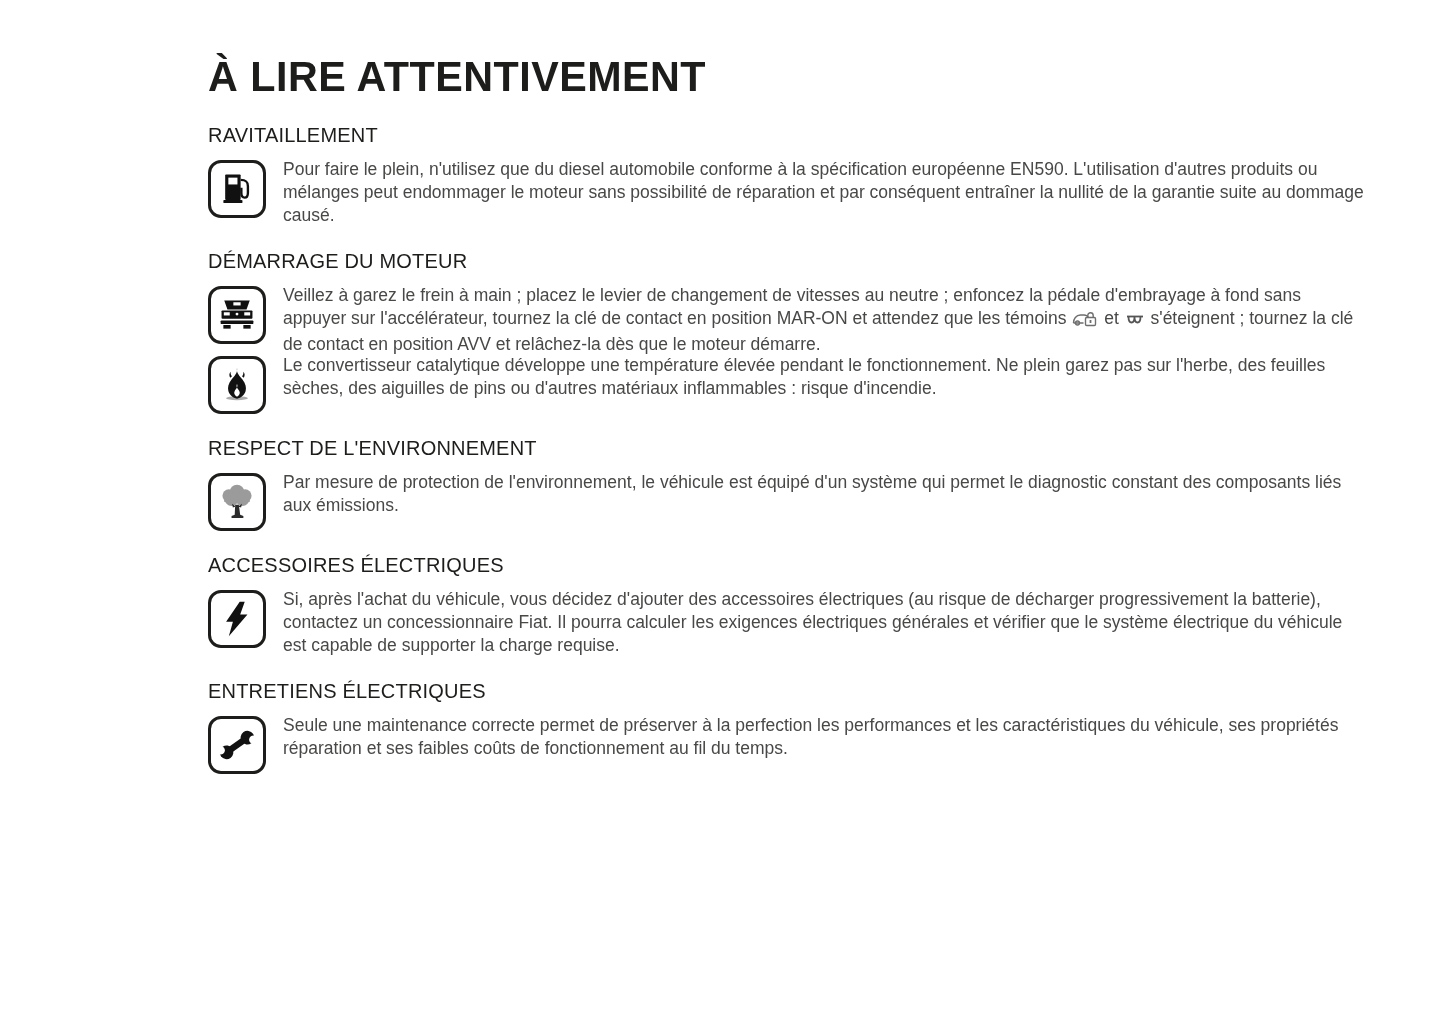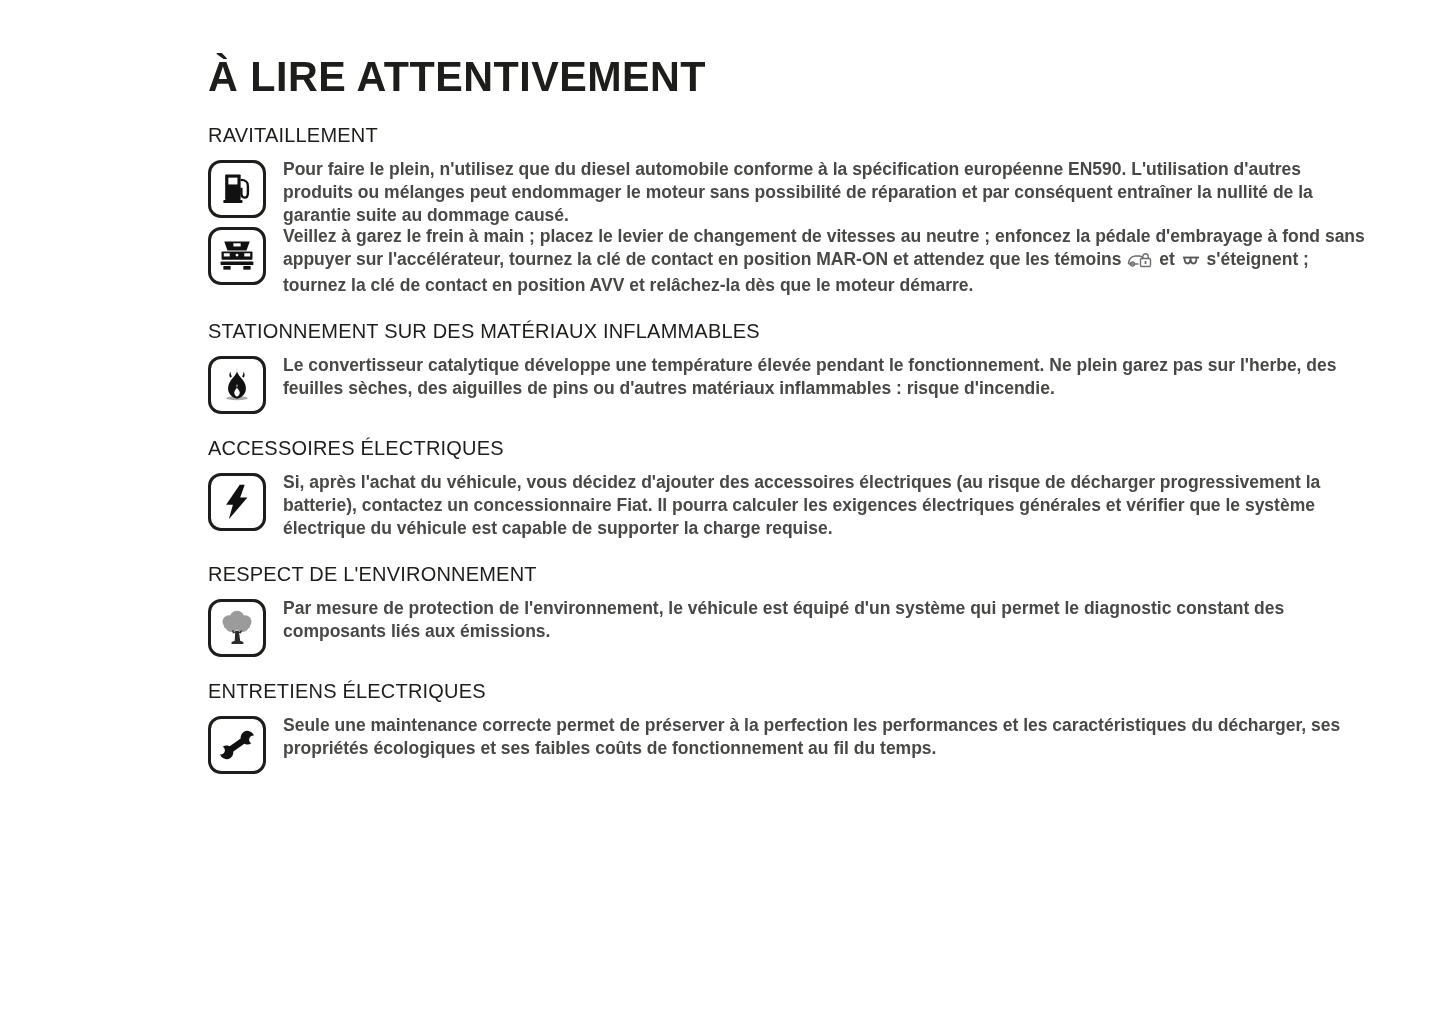--- a/index.html
+++ b/index.html
@@ -28,21 +28,20 @@
     font-size: 20px;
     font-weight: normal;
     color: #1d1d1b;
     letter-spacing: 0.2px;
     margin: 23px 0 13px 0;
   }
   .section-row {
     display: flex;
     align-items: flex-start;
     gap: 17px;
-    font-weight: bold;
   }
   .icon-box {
     flex: none;
     width: 52px; height: 52px;
     border: 3px solid #1d1d1b;
     border-radius: 13px;
     background: #fff;
     display: flex;
     align-items: center;
     justify-content: center;
@@ -77,20 +76,21 @@
           <rect x="12.5" y="9.5" width="10" height="7.5" fill="#fff"></rect>
           <rect x="7" y="34" width="21" height="3.5" rx="1" fill="#111"></rect>
           <path d="M26 12 c6 0 8 2 8 7 v7 c0 4 -1.6 5.5 -3.6 5.5 s-3.6 -1.5 -3.6 -5 v-6" fill="none" stroke="#111" stroke-width="2.6"></path>
         </svg>
       </span>
       <p class="section-text">Pour faire le plein, n'utilisez que du diesel automobile conforme à la spécification européenne EN590. L'utilisation d'autres produits ou mélanges peut endommager le moteur sans possibilité de réparation et par conséquent entraîner la nullité de la garantie suite au dommage causé.</p>
     </div>
   </div>
 
   <div>
+    <h2 class="section-heading">DÉMARRAGE DU MOTEUR</h2>
     <div class="section-row">
       <span class="icon-box">
         <svg width="40" height="40" viewBox="0 0 44 44">
           <path d="M8 6 h28 l-3.5 10 h-21 z" fill="#111"></path>
           <rect x="18" y="8" width="8" height="3.5" fill="#fff"></rect>
           <rect x="5" y="17" width="34" height="9" rx="1" fill="#111"></rect>
           <rect x="7.5" y="19" width="6.5" height="3.5" fill="#fff"></rect>
           <rect x="30" y="19" width="6.5" height="3.5" fill="#fff"></rect>
           <circle cx="22" cy="21" r="1.6" fill="#fff"></circle>
           <rect x="4" y="28" width="36" height="4" rx="1" fill="#111"></rect>
@@ -107,21 +107,20 @@
             <rect x="17.6" y="10" width="1.8" height="3" fill="#6e6e6e"></rect>
           </svg></span><span> et </span><span class="inline-symbol"><svg width="20" height="14" viewBox="0 0 20 14">
             <path d="M2 3.5 h16" fill="none" stroke="#555" stroke-width="1.8"></path>
             <path d="M3.5 3.5 c0 8 6 8 6 0 c0 8 6 8 6 0" fill="none" stroke="#555" stroke-width="1.8"></path>
           </svg></span><span> s'éteignent ; tournez la clé de contact en position AVV et relâchez-la dès que le moteur démarre.</span>
       </p>
     </div>
   </div>
 
   <div>
-    <h2 class="section-heading">STATIONNEMENT SUR DES MATÉRIAUX INFLAMMABLES</h2>
     <div class="section-row">
       <span class="icon-box">
         <svg width="40" height="40" viewBox="0 0 44 44">
           <ellipse cx="22" cy="36.5" rx="12" ry="2.2" fill="#aaa"></ellipse>
           <path d="M22 3
                    C23 9 19 12 16 16
                    C12.5 20.5 11.5 25 12.5 28.5
                    C13.8 33 17.5 36 22 37
                    C26.5 36 30.2 33 31.5 28.5
                    C32.5 25 31.5 20.5 28 16
@@ -133,60 +132,60 @@
                    C18.3 30.6 19 33.4 22 34.8
                    C25 33.4 25.7 30.6 24.5 28.5
                    C23 26 20.5 24.5 22 21 Z" fill="#fff"></path>
         </svg>
       </span>
       <p class="section-text">Le convertisseur catalytique développe une température élevée pendant le fonctionnement. Ne plein garez pas sur l'herbe, des feuilles sèches, des aiguilles de pins ou d'autres matériaux inflammables : risque d'incendie.</p>
     </div>
   </div>
 
   <div>
-    <h2 class="section-heading">ACCESSOIRES ÉLECTRIQUES</h2>
-    <div class="section-row">
-      <span class="icon-box">
-        <svg width="40" height="40" viewBox="0 0 44 44">
-          <path d="M25 3 L10 25 h7.5 L13 41 L33.5 17 h-8 L30.5 3 Z" fill="#111"></path>
-        </svg>
-      </span>
-      <p class="section-text">Si, après l'achat du véhicule, vous décidez d'ajouter des accessoires électriques (au risque de décharger progressivement la batterie), contactez un concessionnaire Fiat. Il pourra calculer les exigences électriques générales et vérifier que le système électrique du véhicule est capable de supporter la charge requise.</p>
-    </div>
-  </div>
-
-  <div>
     <h2 class="section-heading">RESPECT DE L'ENVIRONNEMENT</h2>
     <div class="section-row">
       <span class="icon-box">
         <svg width="40" height="40" viewBox="0 0 44 44">
           <circle cx="13" cy="15" r="7" fill="#9b9b9b"></circle>
           <circle cx="22" cy="11" r="8" fill="#9b9b9b"></circle>
           <circle cx="31" cy="15" r="7" fill="#9b9b9b"></circle>
           <circle cx="16" cy="19" r="7.5" fill="#9b9b9b"></circle>
           <circle cx="28" cy="19" r="7.5" fill="#9b9b9b"></circle>
           <rect x="8" y="13" width="28" height="9" fill="#9b9b9b"></rect>
           <path d="M20 25 l4 0 l1.5 11 l3.5 1.5 v2 h-13 v-2 l3.5 -1.5 z M20.5 27 l-4 -3 l1 4 z M23.5 27 l4 -3 l-1 4 z" fill="#2b2b2b"></path>
         </svg>
       </span>
       <p class="section-text">Par mesure de protection de l'environnement, le véhicule est équipé d'un système qui permet le diagnostic constant des composants liés aux émissions.</p>
     </div>
   </div>
 
   <div>
+    <h2 class="section-heading">ACCESSOIRES ÉLECTRIQUES</h2>
+    <div class="section-row">
+      <span class="icon-box">
+        <svg width="40" height="40" viewBox="0 0 44 44">
+          <path d="M25 3 L10 25 h7.5 L13 41 L33.5 17 h-8 L30.5 3 Z" fill="#111"></path>
+        </svg>
+      </span>
+      <p class="section-text">Si, après l'achat du véhicule, vous décidez d'ajouter des accessoires électriques (au risque de décharger progressivement la batterie), contactez un concessionnaire Fiat. Il pourra calculer les exigences électriques générales et vérifier que le système électrique du véhicule est capable de supporter la charge requise.</p>
+    </div>
+  </div>
+
+  <div>
     <h2 class="section-heading">ENTRETIENS ÉLECTRIQUES</h2>
     <div class="section-row">
       <span class="icon-box">
         <svg width="40" height="40" viewBox="0 0 44 44">
           <g transform="rotate(-35 22 22)">
             <rect x="8" y="18.5" width="28" height="7" fill="#111"></rect>
             <circle cx="8" cy="22" r="7.5" fill="#111"></circle>
             <circle cx="36" cy="22" r="7.5" fill="#111"></circle>
             <circle cx="4" cy="16.5" r="4.6" fill="#fff"></circle>
             <circle cx="40" cy="27.5" r="4.6" fill="#fff"></circle>
           </g>
         </svg>
       </span>
-      <p class="section-text">Seule une maintenance correcte permet de préserver à la perfection les performances et les caractéristiques du décharger, ses propriétés écologiques et ses faibles coûts de fonctionnement au fil du temps.</p>
+      <p class="section-text">Seule une maintenance correcte permet de préserver à la perfection les performances et les caractéristiques du véhicule, ses propriétés réparation et ses faibles coûts de fonctionnement au fil du temps.</p>
     </div>
   </div>
 
 </div>
 
 </body></html>

